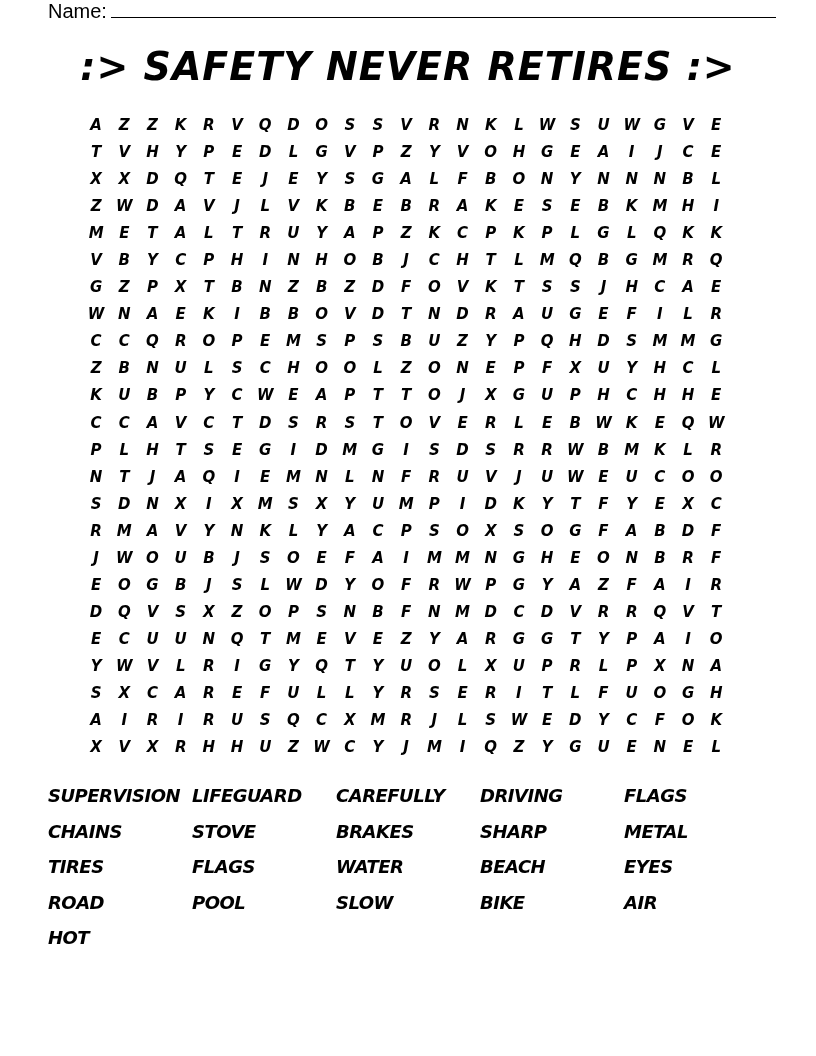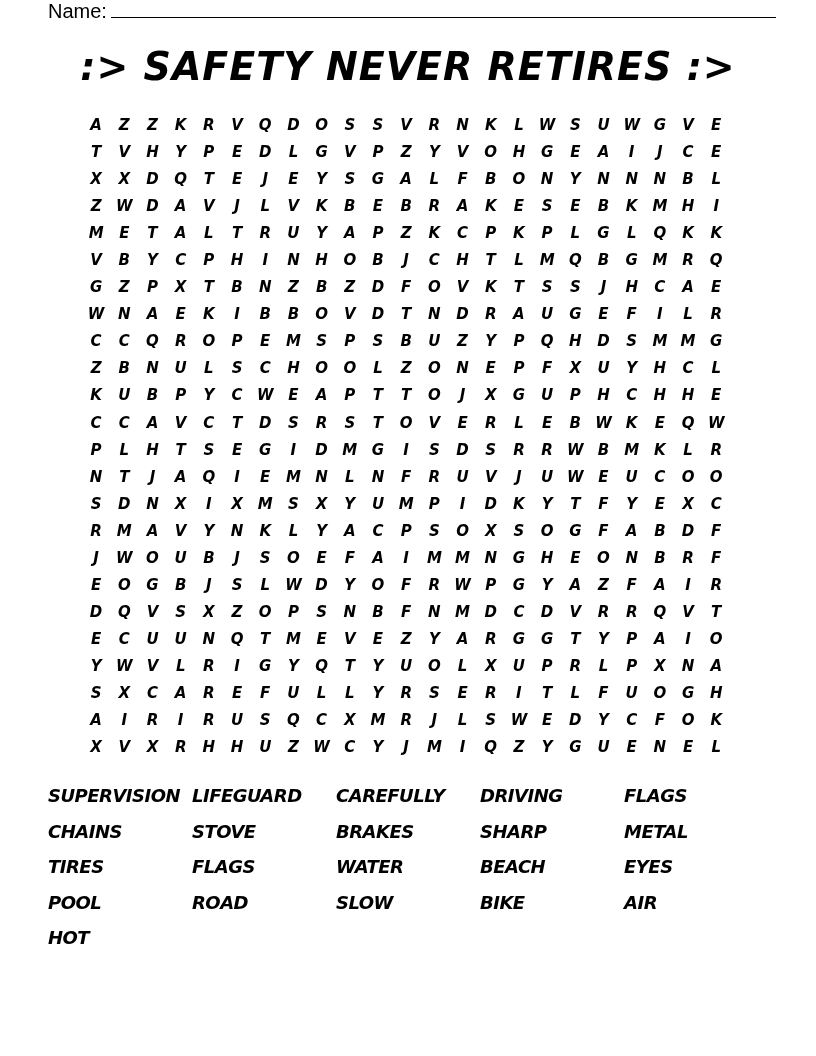--- a/index.html
+++ b/index.html
@@ -585,19 +585,19 @@
     <div class="word">CHAINS</div>
     <div class="word">STOVE</div>
     <div class="word">BRAKES</div>
     <div class="word">SHARP</div>
     <div class="word">METAL</div>
     <div class="word">TIRES</div>
     <div class="word">FLAGS</div>
     <div class="word">WATER</div>
     <div class="word">BEACH</div>
     <div class="word">EYES</div>
+    <div class="word">ROAD</div>
     <div class="word">POOL</div>
-    <div class="word">ROAD</div>
     <div class="word">SLOW</div>
     <div class="word">BIKE</div>
     <div class="word">AIR</div>
     <div class="word">HOT</div>
   </div>
 
 </body></html>

